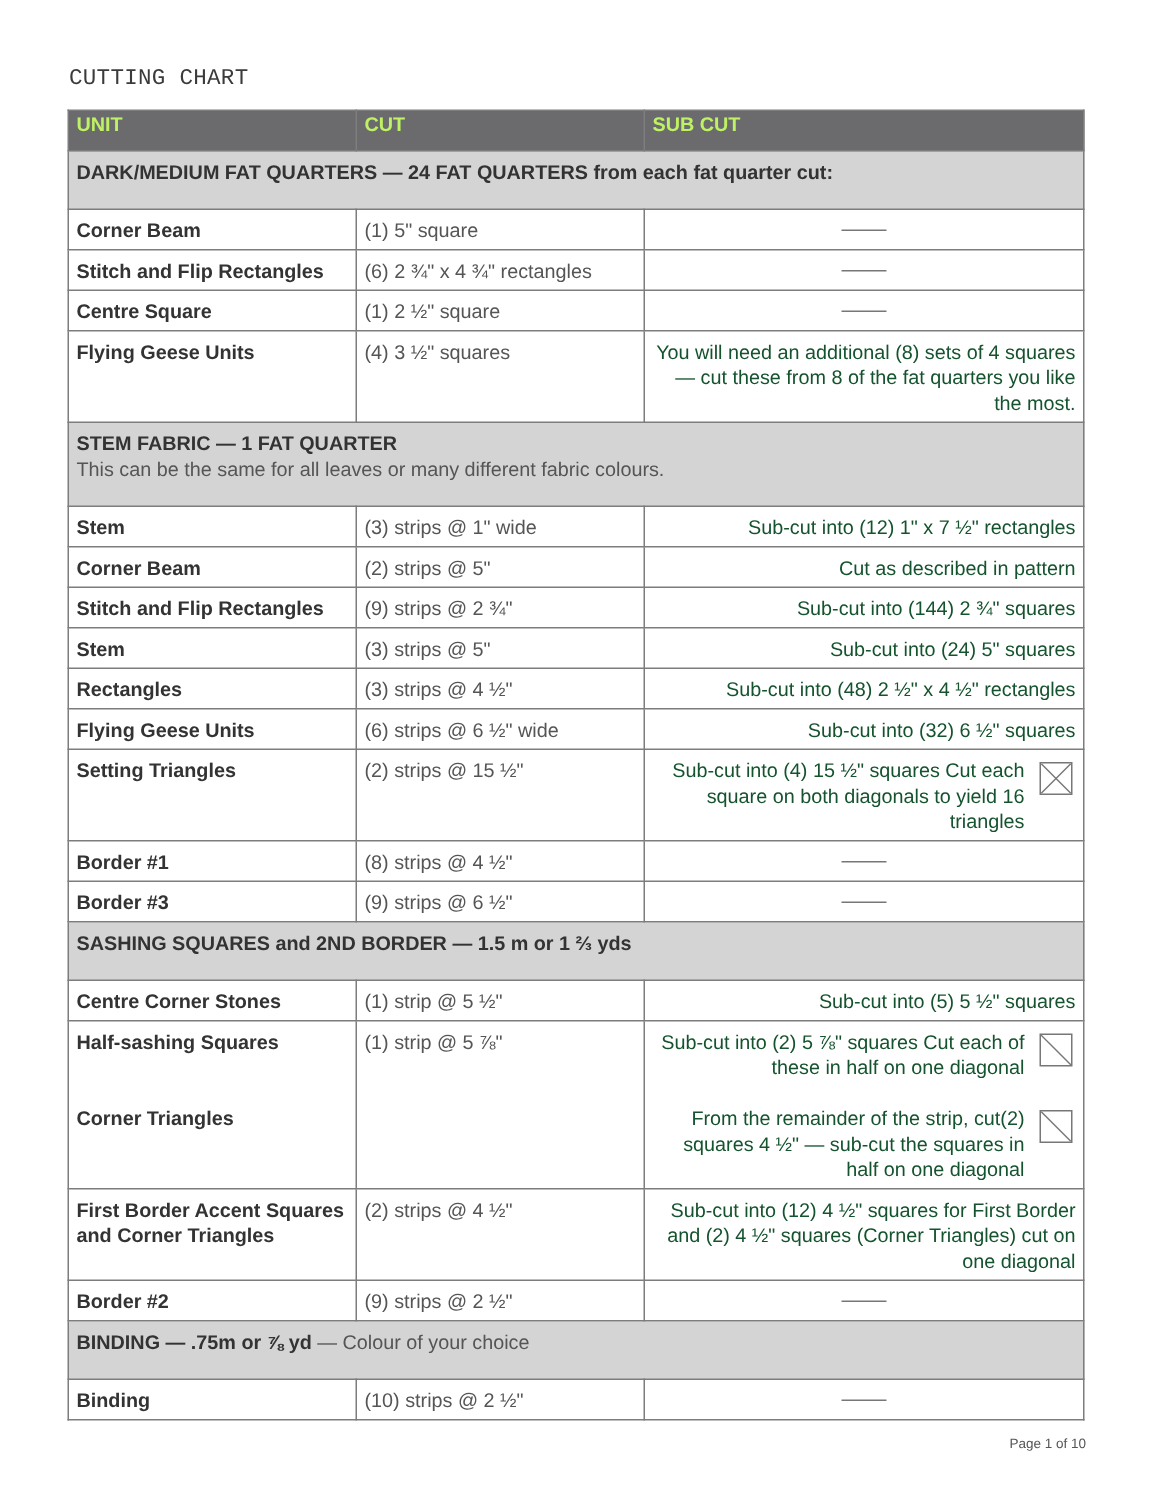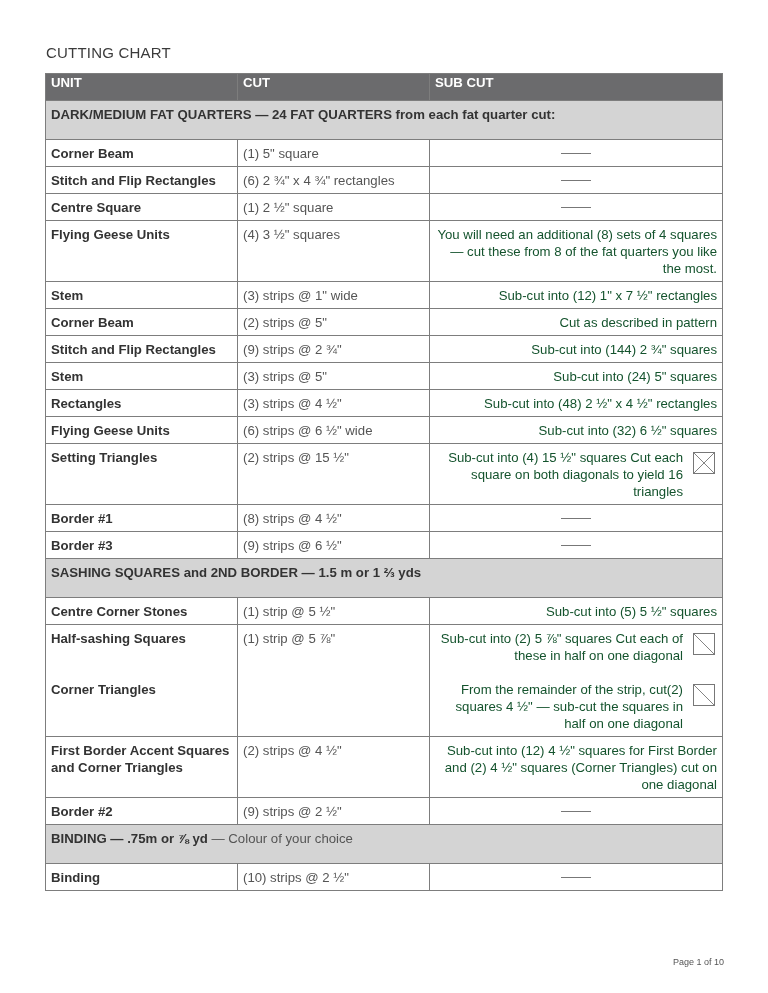--- a/index.html
+++ b/index.html
@@ -1,24 +1,24 @@
 <!DOCTYPE html>
 <html><head>
 <meta charset="utf-8">
 <style>
   * { box-sizing: border-box; margin: 0; padding: 0; }
   html, body { width: 768px; height: 993px; background: #ffffff; }
   body { position: relative; font-family: "Liberation Sans", "DejaVu Sans", sans-serif; color: #3a3a3a; }
-  .title { position: absolute; left: 46px; top: 44px; font-family: Liberation Sans, sans-serif; font-size: 15px; color: #3b3b3b; letter-spacing: 0.2px; }
+  .title { position: absolute; left: 46px; top: 44px; font-family: Liberation Mono, monospace; font-size: 15px; color: #3b3b3b; letter-spacing: 0.2px; }
   table.chart { position: absolute; left: 45px; top: 73px; width: 677px; border-collapse: collapse; table-layout: fixed; }
   table.chart td, table.chart th { border: 1px solid #7d7d7d; padding: 0 5px; vertical-align: top; font-size: 13.2px; line-height: 17px; }
   table.chart col.c1 { width: 192px; }
   table.chart col.c2 { width: 192px; }
   table.chart col.c3 { width: 293px; }
-  thead th { background: #6b6b6d; color: #ffffff; font-weight: bold; text-align: left; height: 27px; vertical-align: middle; font-size: 14.5px; border-color: #6b6b6d; }
+  thead th { background: #6b6b6d; color: #bef264; font-weight: bold; text-align: left; height: 27px; vertical-align: middle; font-size: 14.5px; border-color: #6b6b6d; }
   tr.section td { background: #d4d4d4; font-weight: bold; color: #333; padding-top: 5px; padding-bottom: 16px; }
   tr.section td .normal { font-weight: normal; color: #555; }
   tr.section td .sub { display: block; font-weight: normal; color: #555; }
   tr.row td { padding-top: 5px; padding-bottom: 4px; }
   td.unit { font-weight: bold; color: #333; }
   td.cut { color: #555; }
   td.subcut { color: #14532d; text-align: right; }
   .dash { display: block; width: 30px; height: 1px; background: #777; margin: 8px auto 0; }
   .subcut-wrap { position: relative; padding-right: 34px; }
   .diag-icon { position: absolute; right: 2px; top: 3px; width: 22px; height: 22px; border: 1px solid #777; }
@@ -69,20 +69,26 @@
       <td class="subcut">
           <span class="dash"></span>
         </td>
     </tr>
     <tr class="row">
       <td class="unit">Flying Geese Units</td>
       <td class="cut">(4) 3 ½" squares</td>
       <td class="subcut">You will need an additional (8) sets of 4 squares — cut these from 8 of the fat quarters you like the most.</td>
     </tr>
 
+    <tr class="section">
+      <td colspan="3">
+        <span>STEM FABRIC — 1 FAT QUARTER</span>
+        <span class="sub">This can be the same for all leaves or many different fabric colours.</span>
+      </td>
+    </tr>
     <tr class="row">
       <td class="unit">Stem</td>
       <td class="cut">(3) strips @ 1" wide</td>
       <td class="subcut">Sub-cut into (12) 1" x 7 ½" rectangles</td>
     </tr>
 
     <tr class="row">
       <td class="unit">Corner Beam</td>
       <td class="cut">(2) strips @ 5"</td>
       <td class="subcut">Cut as described in pattern</td>

